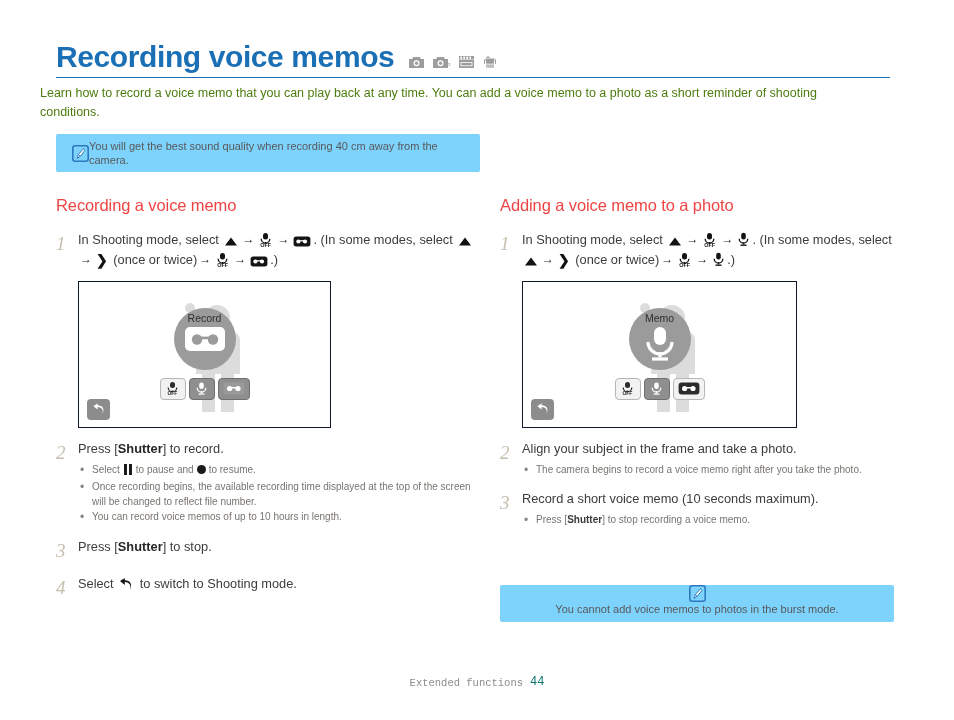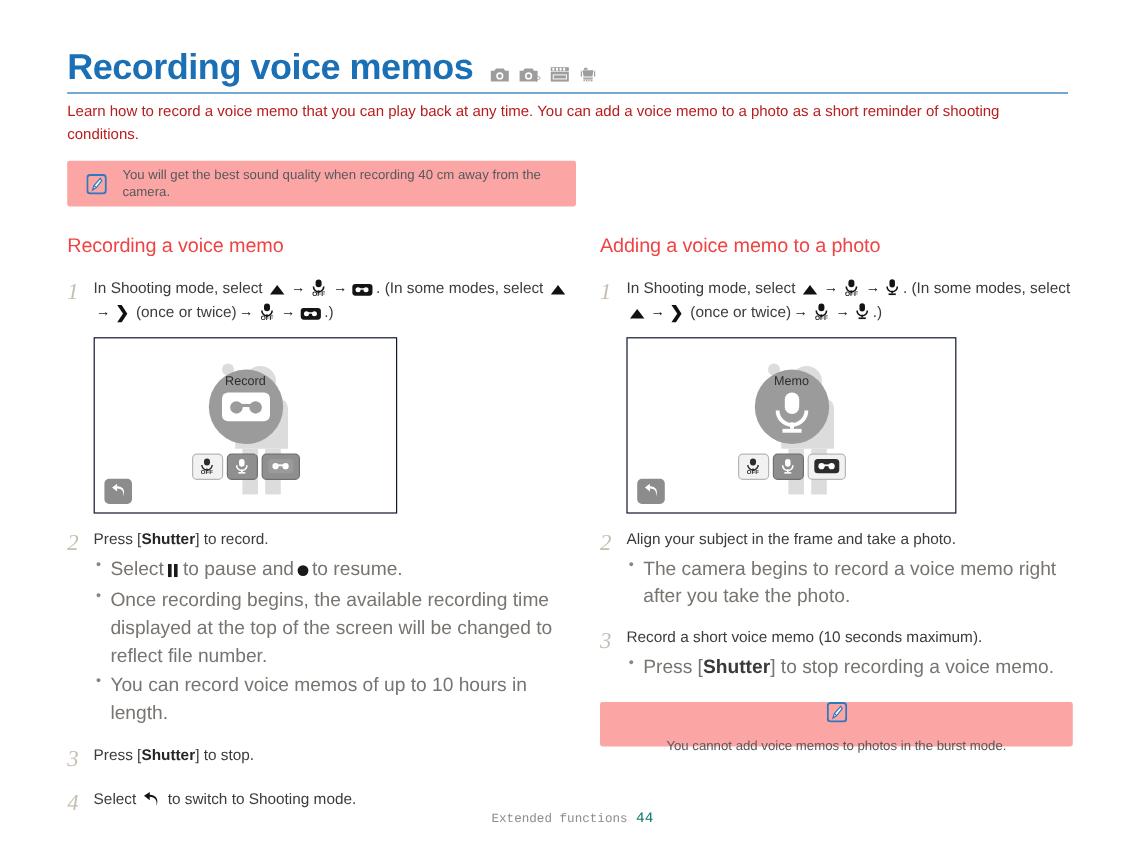--- a/index.html
+++ b/index.html
@@ -46,36 +46,35 @@
     display: flex;
     align-items: flex-end;
     gap: 7px;
     padding-bottom: 3px;
   }
   .mode-icons svg { display: block; }
 
   
   .intro {
     position: absolute;
-    left: 56px;
+    left: 40px;
     top: 84px;
     width: 810px;
     font-size: 12.5px;
     line-height: 1.48;
-    color: #b91c1c;
+    color: #4d7c0f;
   }
 
   
   .note {
     position: absolute;
-    background: #fca5a5;
+    background: #7dd3fc;
     border-radius: 2px;
     display: flex;
     align-items: center;
-    gap: 13px;
     padding: 0 16px;
     box-sizing: border-box;
   }
   .note-top {
     left: 56px;
     top: 134px;
     width: 424px;
     height: 38px;
   }
   .note-bottom {
@@ -132,21 +131,21 @@
   .step-body b { font-weight: bold; color: #262626; }
 
   .bullets {
     list-style: none;
     margin: 4px 0 0 0;
     padding: 0;
   }
   .bullets li {
     position: relative;
     padding-left: 14px;
-    font-size: 16px;
+    font-size: 10px;
     line-height: 1.46;
     color: #787470;
     margin-bottom: 1px;
   }
   .bullets li::before {
     content: "•";
     position: absolute;
     left: 2px;
     top: -1px;
     color: #8a8580;

